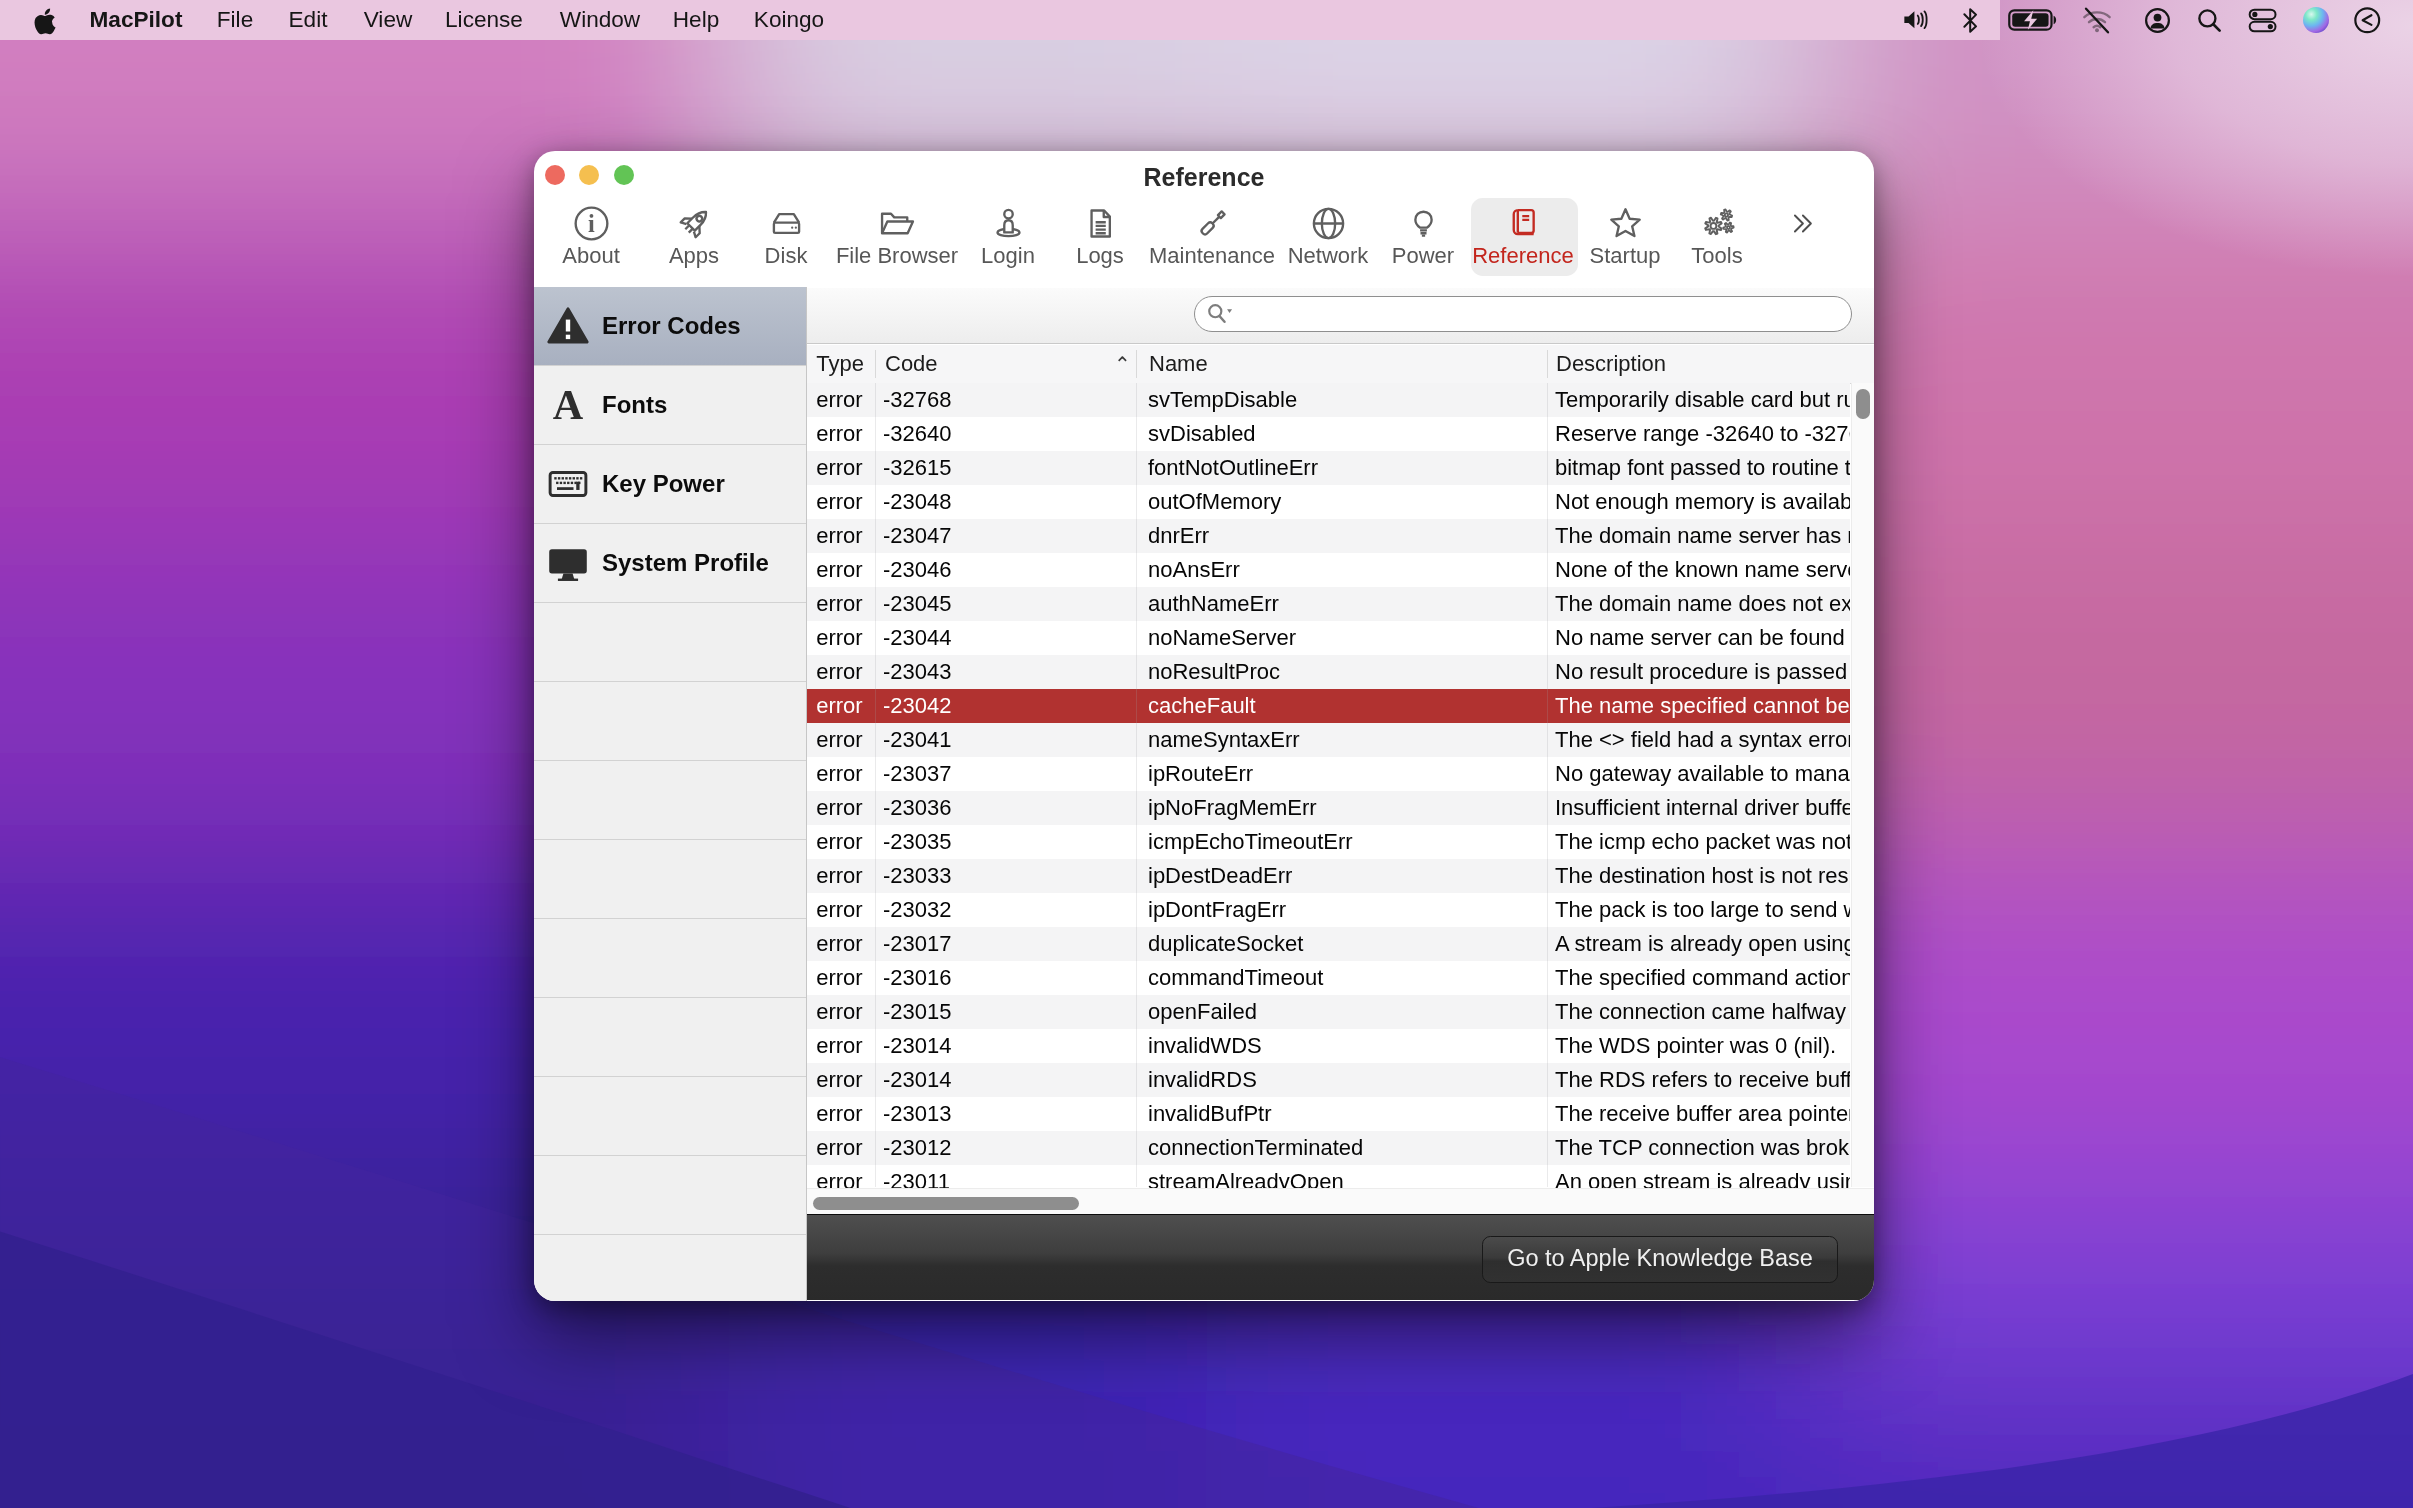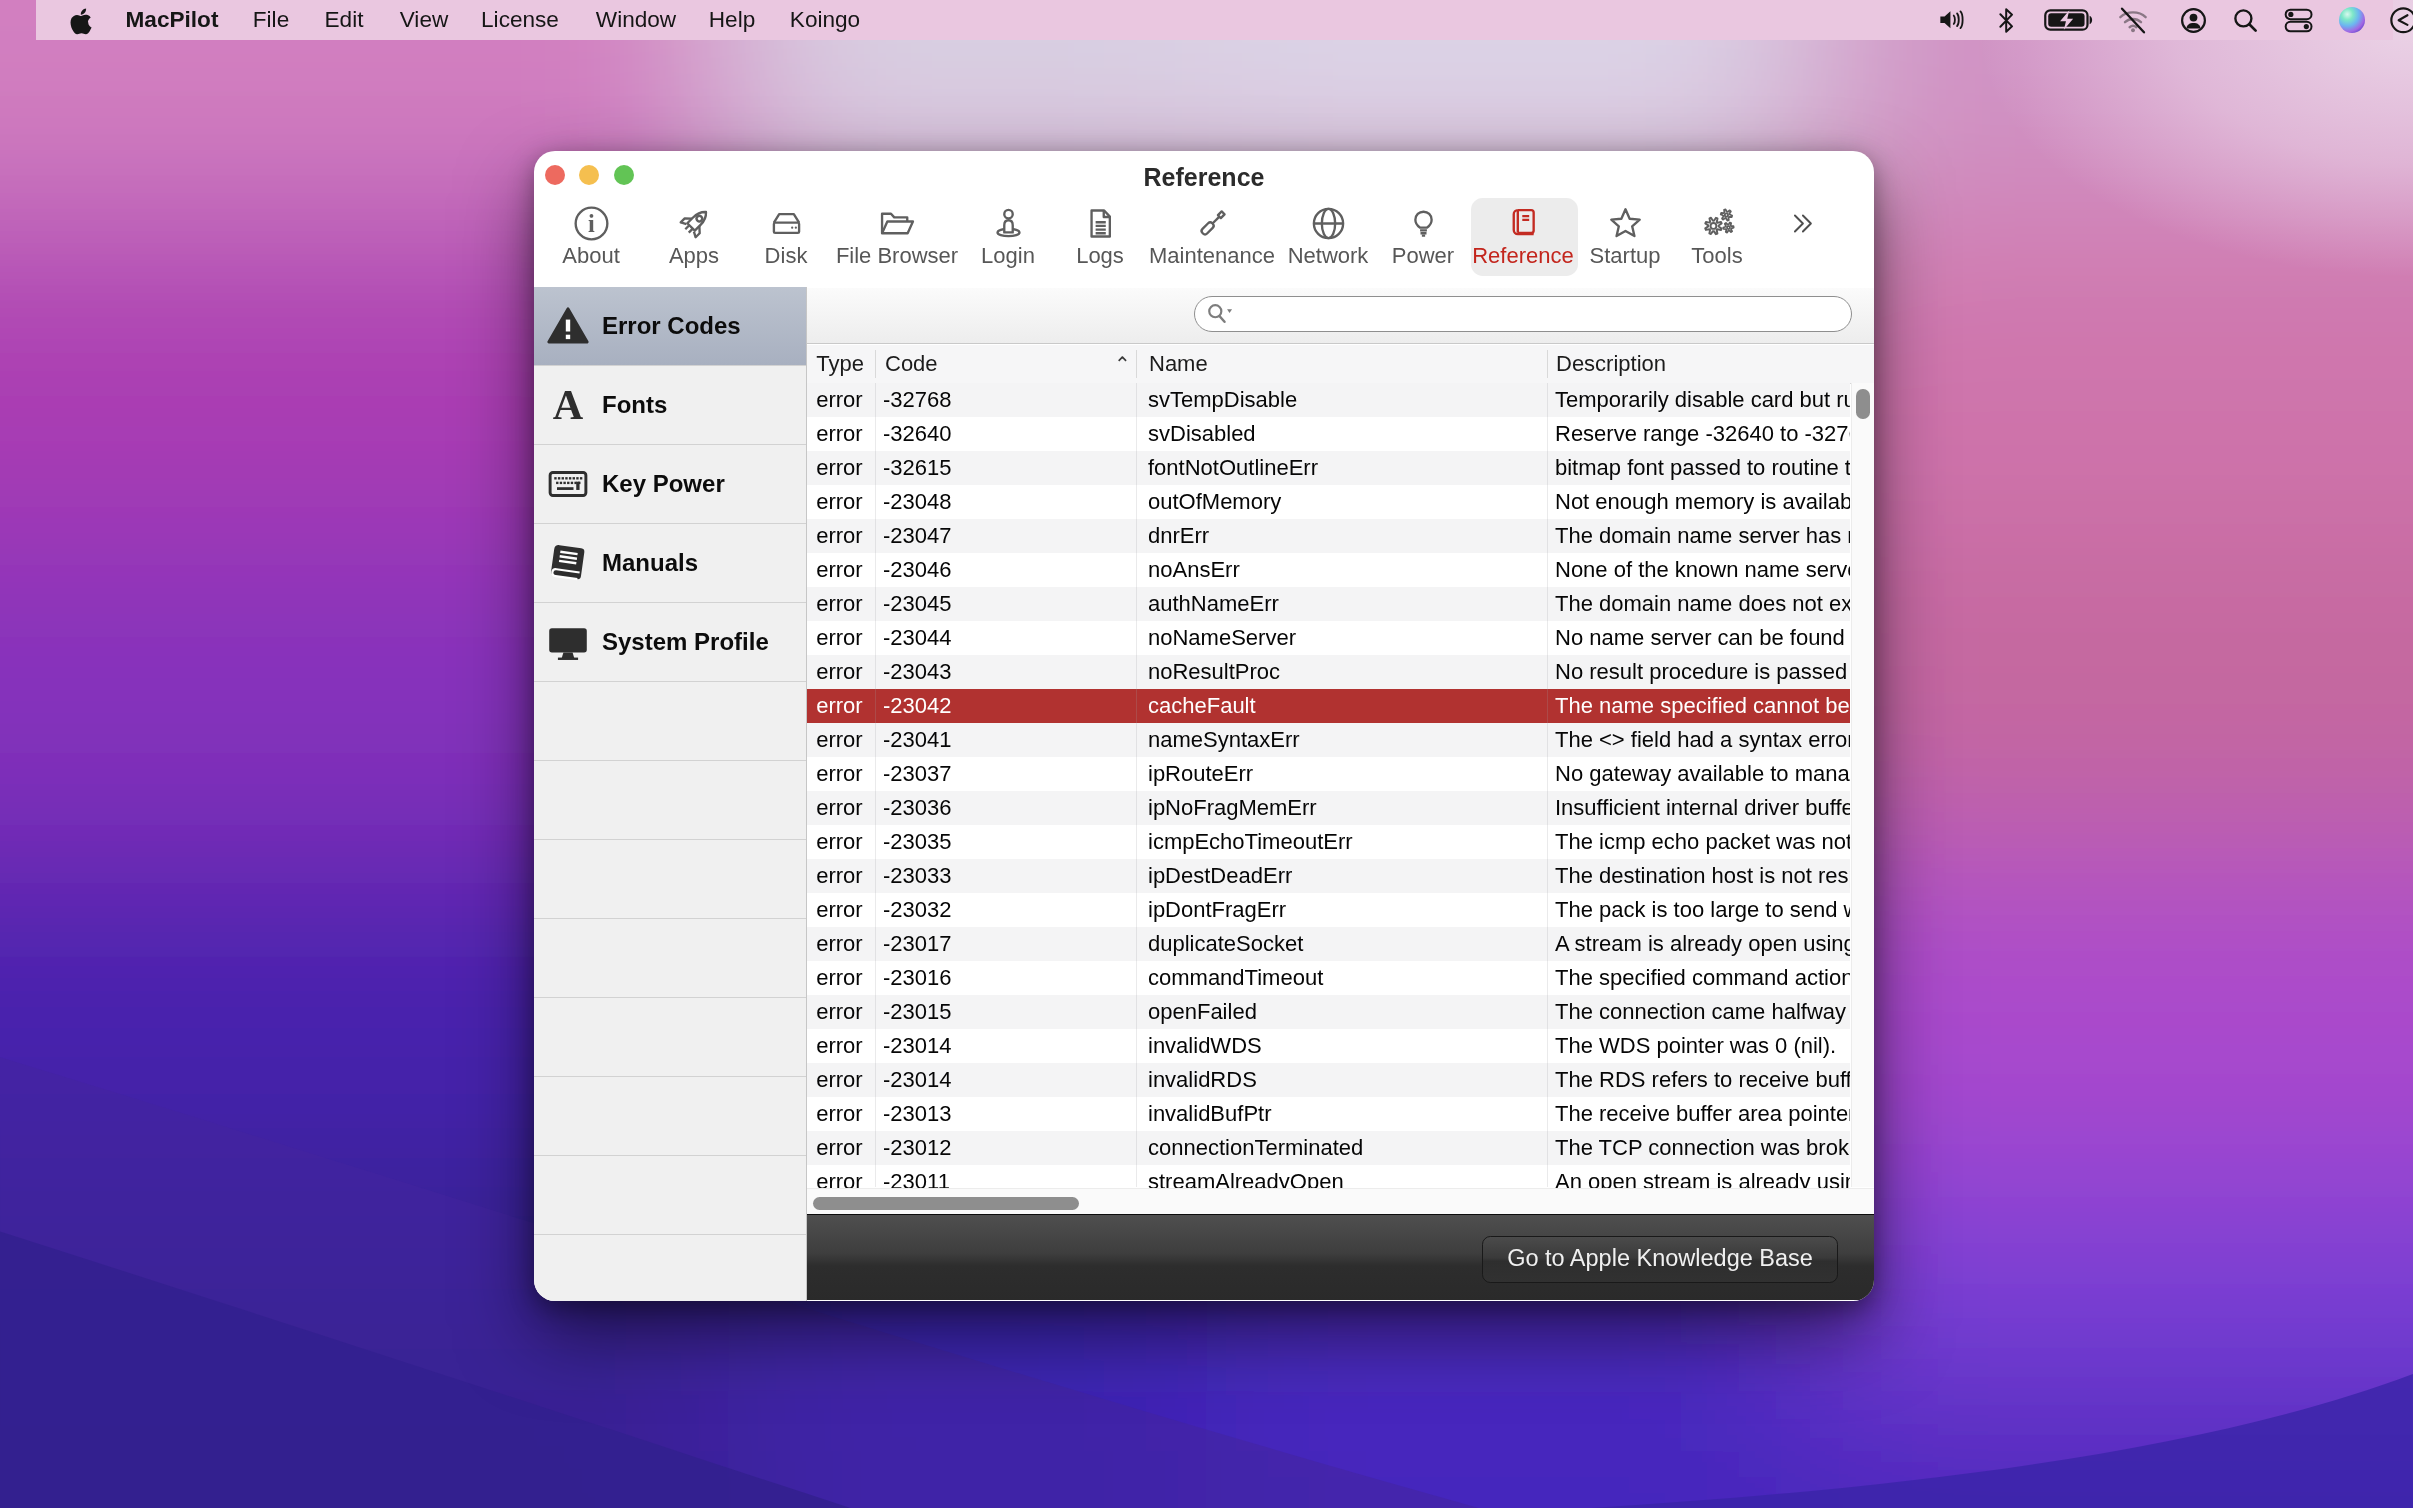--- a/index.html
+++ b/index.html
@@ -1,22 +1,22 @@
 <!DOCTYPE html>
 <html style="font-size:13.4px"><head>
 <meta charset="utf-8">
 <style>
 * { margin:0; padding:0; box-sizing:border-box; }
 html,body { width:2413px; height:1508px; overflow:hidden; }
 body { font-family:"Liberation Sans", sans-serif; position:relative; }
 #desktop { position:absolute; left:0; top:0; width:2413px; height:1508px; background:#b34fb0; }
 #bands { position:absolute; left:0; top:0; width:2413px; height:1508px; }
 #menubar {
-  position:absolute; left:0; top:0; width:2357px; height:40px;
-  background:#eac7e0; font-size:22.6px; color:#161616;margin-left:36px;
+  position:absolute; left:0; top:0; width:2000px; height:40px;
+  background:#eac7e0; font-size:22.6px; color:#161616;
 }
 .mi { position:absolute; top:0; height:40px; line-height:40px; transform:translateX(-50%); white-space:nowrap; }
 .ri { position:absolute; }
 #win {
   position:absolute; left:534px; top:151px; width:1340px; height:1150px;
   border-radius:21px; background:#fff; overflow:hidden;
   box-shadow:0 34px 75px rgba(0,0,0,0.5), 0 6.7px 25px rgba(0,0,0,0.35);
 }
 #title { position:absolute; left:0; top:0; width:100%; height:47px; text-align:center;
   font-size:25px; font-weight:bold; color:#2b2b2b; line-height:52px; }
@@ -350,30 +350,20 @@
             <rect x="27" y="21.5" width="2.6" height="2.6" fill="#2e2e2e"></rect>
             <rect x="31" y="21.5" width="2.6" height="2.6" fill="#2e2e2e"></rect>
             <rect x="35" y="21.5" width="2.6" height="2.6" fill="#2e2e2e"></rect>
 <rect x="12" y="27.5" width="18" height="3" fill="#2e2e2e"></rect>
 <rect x="33" y="21.5" width="3.6" height="9" fill="#2e2e2e"></rect>
 </svg></div>
         <div class="slb">Key Power</div>
       </div>
 <div class="srow">
         <div class="sic"><svg width="44" height="44" viewBox="0 0 48 48">
-<g transform="rotate(8 24 24)">
-<path d="M12 6 L36 6 C38.8 6 40 7.2 40 10 L40 36 C40 38.8 38.8 40 36 40 L12 40 C9 40 7 38 7 35 L7 11 C7 8 9 6 12 6 Z" fill="#2e2e2e"></path>
-<path d="M36.5 40 L12.5 40 C10 40 8.5 38.4 8.5 36.2 C8.5 34 10 32.5 12.5 32.5 L38 32.5" fill="none" stroke="#fff" stroke-width="2.4"></path>
-<path d="M14 13 H33 M14 18 H33 M14 23 H33" stroke="#fff" stroke-width="2.6"></path>
-</g>
-          </svg></div>
-        <div class="slb">Manuals</div>
-      </div>
-<div class="srow">
-        <div class="sic"><svg width="44" height="44" viewBox="0 0 48 48">
 <rect x="3.5" y="9" width="41" height="26.5" rx="3" fill="#2e2e2e"></rect>
 <path d="M19 35.5 L29 35.5 L31 42 L17 42 Z" fill="#2e2e2e"></path>
 <rect x="13" y="41" width="22" height="2.6" fill="#2e2e2e"></rect>
 </svg></div>
         <div class="slb">System Profile</div>
       </div>
 <div class="srow"></div>
 <div class="srow"></div>
 <div class="srow"></div>
 <div class="srow"></div>

